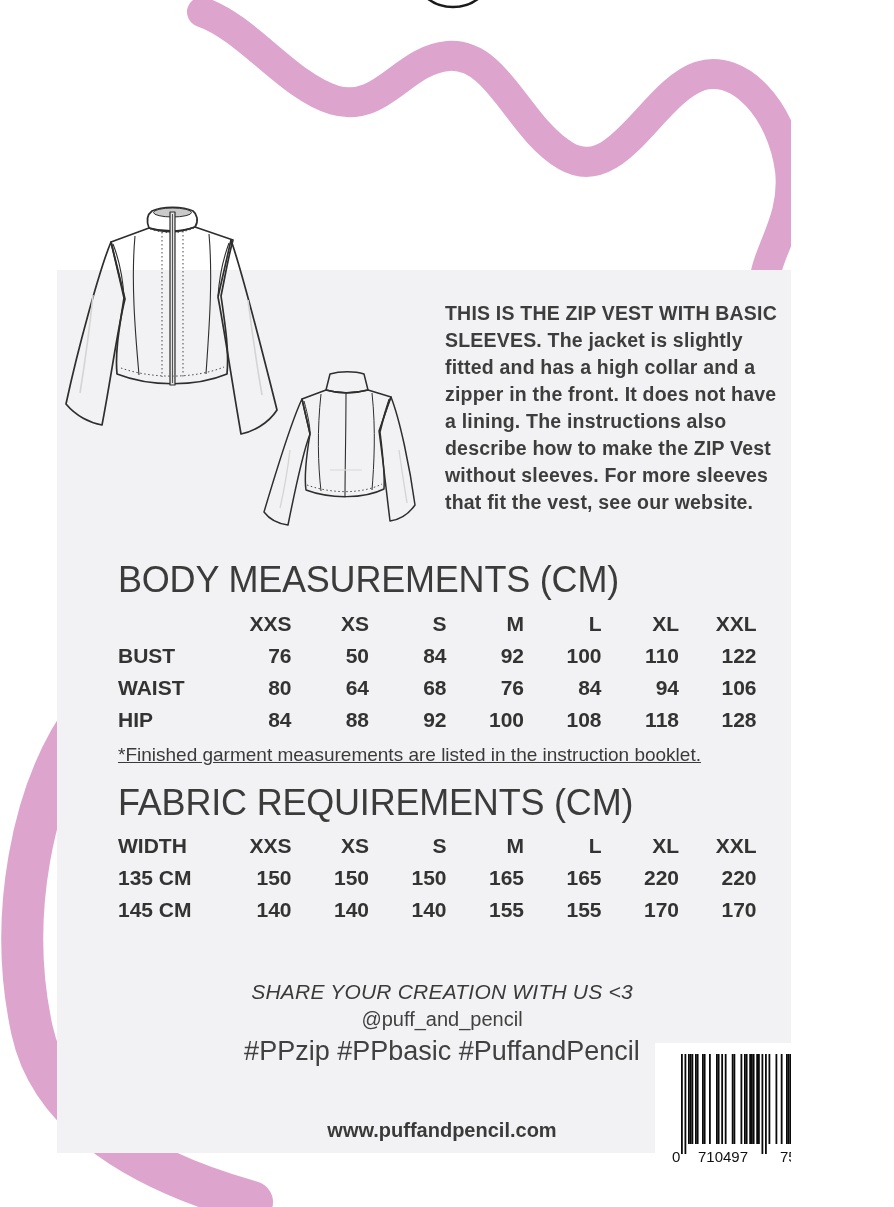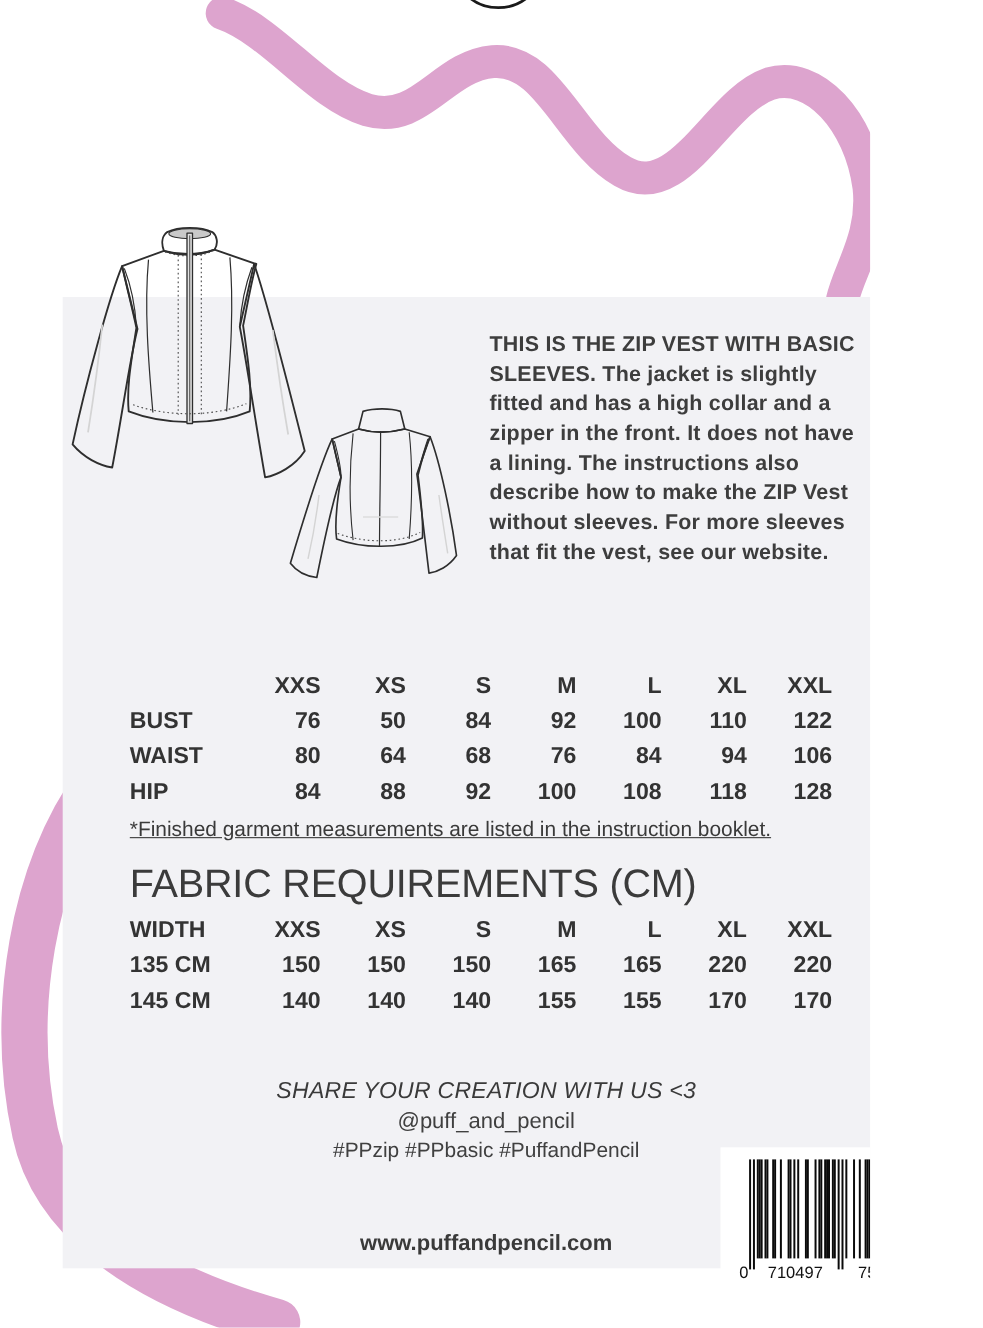--- a/index.html
+++ b/index.html
@@ -23,21 +23,21 @@
     position:absolute;left:118px;z-index:2;display:grid;
     grid-template-columns:96px repeat(7,77.5px);
     font-weight:bold;color:#333;font-size:21px;line-height:32px;
   }
   .mtable .lab{text-align:left;white-space:nowrap;}
   .mtable .cell{text-align:right;}
   .note{position:absolute;left:118px;top:744px;z-index:2;font-size:19px;color:#3a3a3a;text-decoration:underline;}
   .centered{position:absolute;left:57px;width:770px;text-align:center;z-index:2;}
   .share{top:980px;font-size:21px;letter-spacing:0.2px;font-style:italic;}
   .handle{top:1008px;font-size:20px;color:#404040;}
-  .tags{top:1036px;font-size:19px;color:#404040;}
+  .tags{top:1036px;font-size:27px;color:#404040;}
   .brand{top:1076px;font-size:26px;font-weight:bold;color:#0e0e0e;}
   .brand span{display:inline-block;letter-spacing:3px;transform:scaleX(1.2);transform-origin:center;
     -webkit-text-stroke:1.3px #0e0e0e;white-space:nowrap;}
   .site{top:1119px;font-size:20px;font-weight:bold;color:#3a3a3a;}
   .barcode-box{position:absolute;left:655px;top:1043px;width:239px;height:137px;background:#ffffff;z-index:3;}
   .barcode-box svg{position:absolute;left:16px;top:7px;}
   .bc-text{font-family:"Liberation Sans",sans-serif;font-size:15px;fill:#111;}
   .line{stroke:#2e2e2e;fill:none;}
 </style>
 </head>
@@ -107,20 +107,21 @@
 
   <div class="desc">THIS IS THE ZIP VEST WITH BASIC
 SLEEVES. The jacket is slightly
 fitted and has a high collar and a
 zipper in the front. It does not have
 a lining. The instructions also
 describe how to make the ZIP Vest
 without sleeves. For more sleeves
 that fit the vest, see our website.</div>
 
+  <div class="sec-title" style="top:562px;">BODY MEASUREMENTS (CM)</div>
   <div class="mtable" style="top:608px;">
     <div class="lab"></div>
     <div class="cell">XXS</div>
     <div class="cell">XS</div>
     <div class="cell">S</div>
     <div class="cell">M</div>
     <div class="cell">L</div>
     <div class="cell">XL</div>
     <div class="cell">XXL</div>
 

